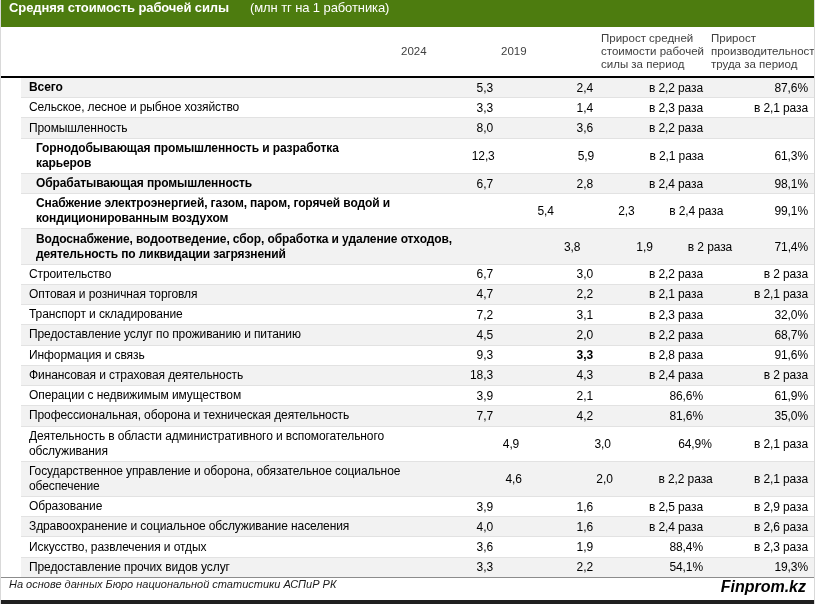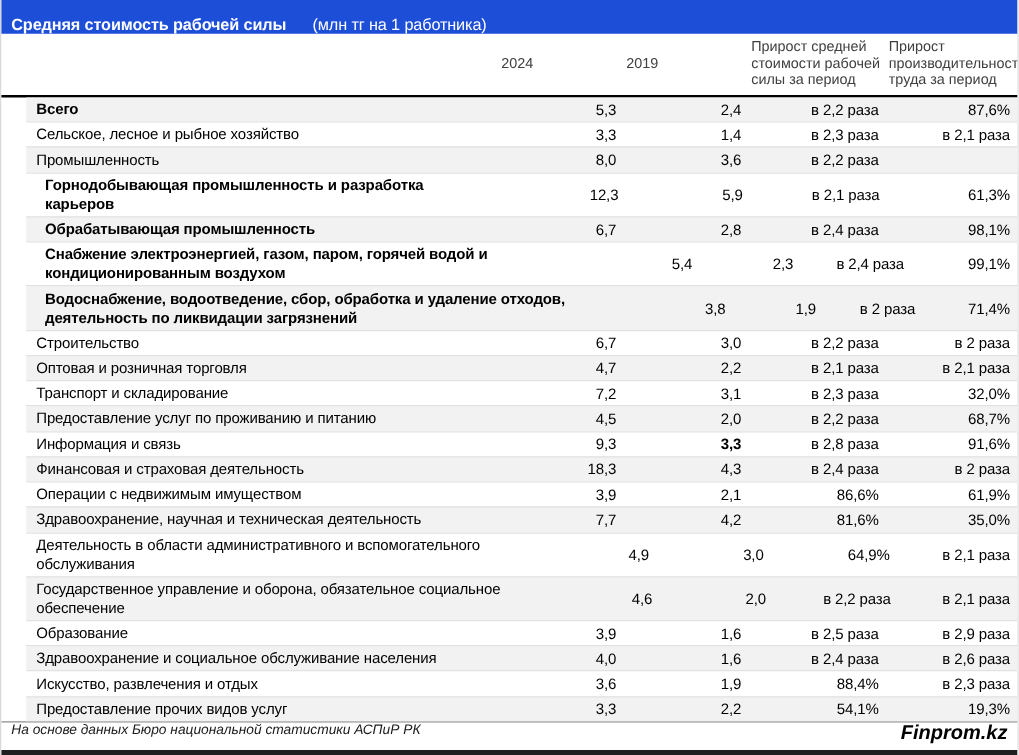--- a/index.html
+++ b/index.html
@@ -15,24 +15,24 @@
     display: flex;
     flex-direction: column;
     border-left: 1px solid #d9d9d9;
     border-right: 1px solid #d9d9d9;
     background: #ffffff;
     overflow: hidden;
   }
   
   .title-bar {
     flex: 0 0 27px;
-    background: #1d4ed8;
+    background: #4d7c0f;
     color: #ffffff;
     display: flex;
-    align-items: flex-end;
+    align-items: flex-start;
     padding: 0 8px;
     font-size: 13px;
     letter-spacing: -0.1px;
   }
   .title-main { font-weight: bold; }
   .title-sub  { font-weight: normal; margin-left: 21px; }
   
   .header-row {
     flex: 0 0 51px;
     display: flex;
@@ -215,21 +215,21 @@
         <div class="cell-value w3">в 2 раза</div>
       </div>
       <div class="row">
         <div class="cell-label">Операции с недвижимым имуществом</div>
         <div class="cell-value w0">3,9</div>
         <div class="cell-value w1">2,1</div>
         <div class="cell-value w2">86,6%</div>
         <div class="cell-value w3">61,9%</div>
       </div>
       <div class="row">
-        <div class="cell-label">Здравоохранение, научная и техническая деятельность</div>
+        <div class="cell-label">Профессиональная, оборона и техническая деятельность</div>
         <div class="cell-value w0">7,7</div>
         <div class="cell-value w1">4,2</div>
         <div class="cell-value w2">81,6%</div>
         <div class="cell-value w3">35,0%</div>
       </div>
       <div class="row">
         <div class="cell-label">Деятельность в области административного и вспомогательного обслуживания</div>
         <div class="cell-value w0">4,9</div>
         <div class="cell-value w1">3,0</div>
         <div class="cell-value w2">64,9%</div>

